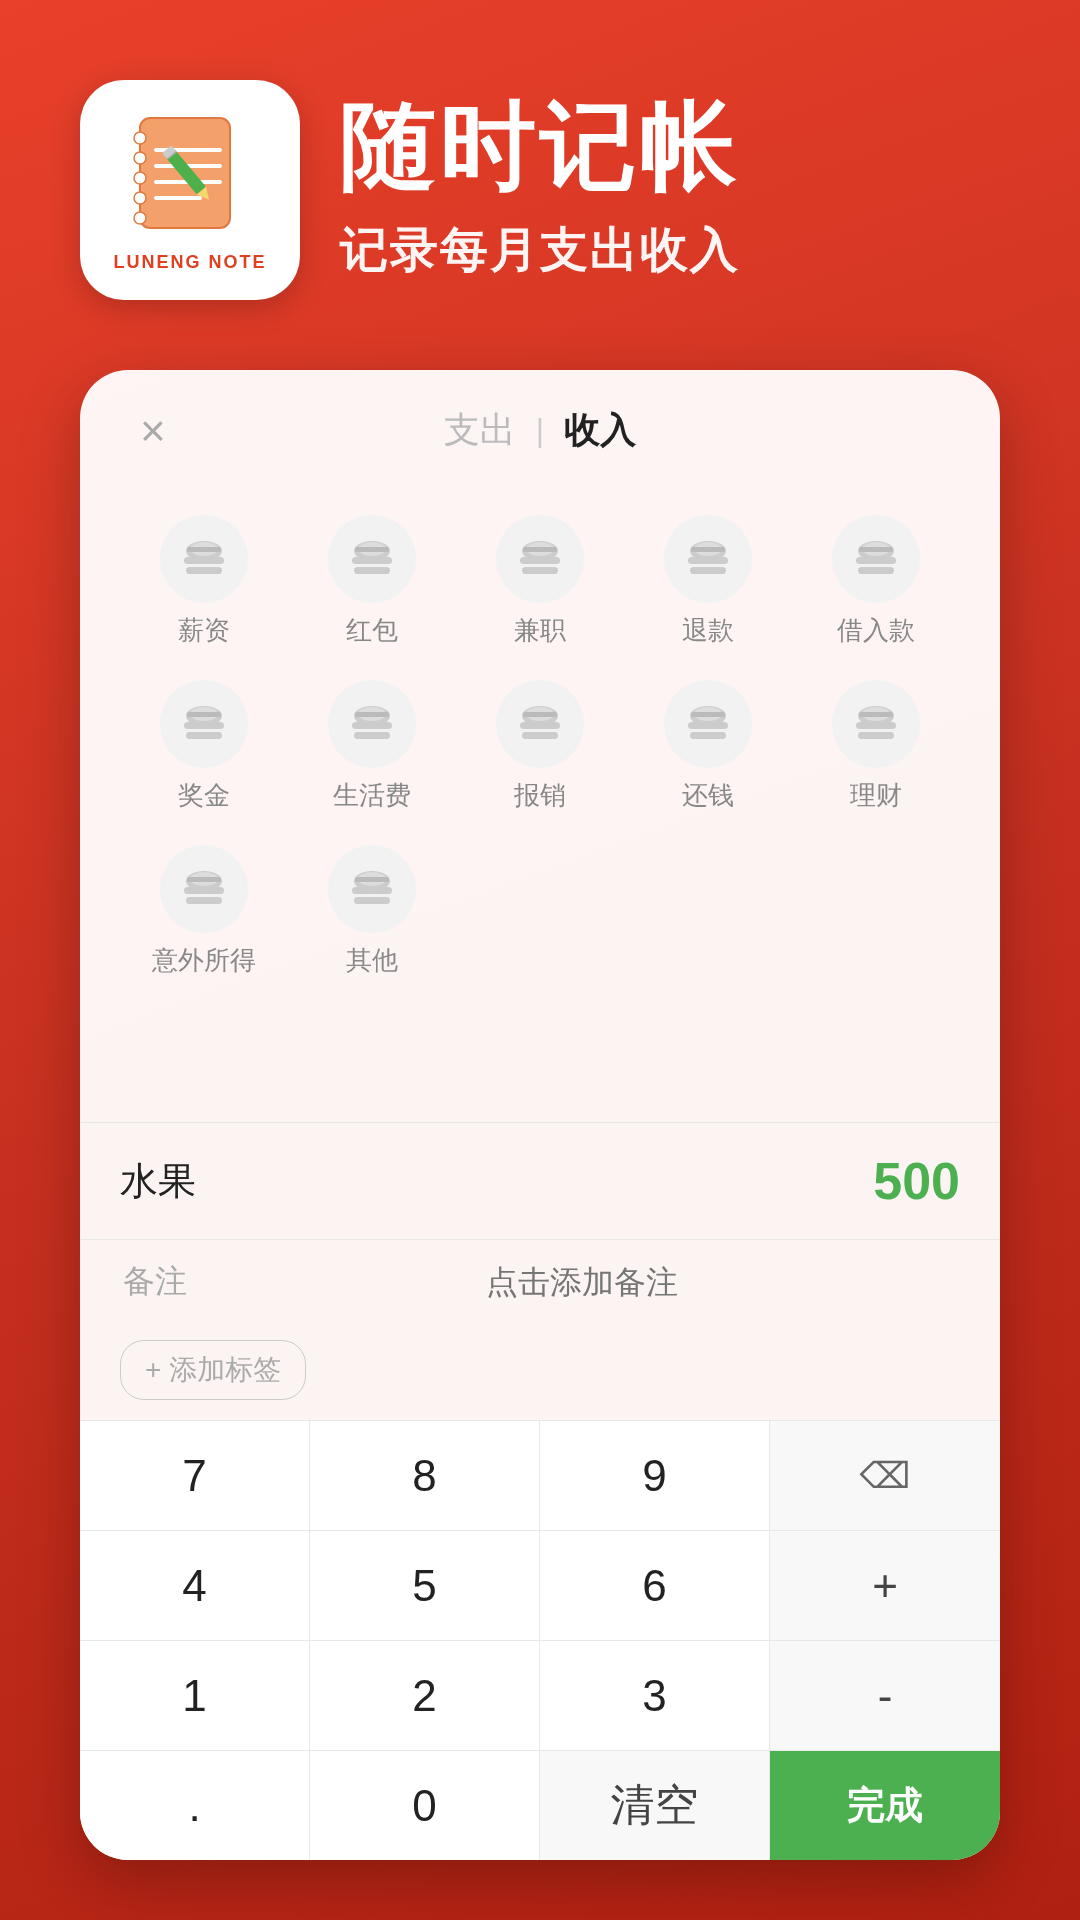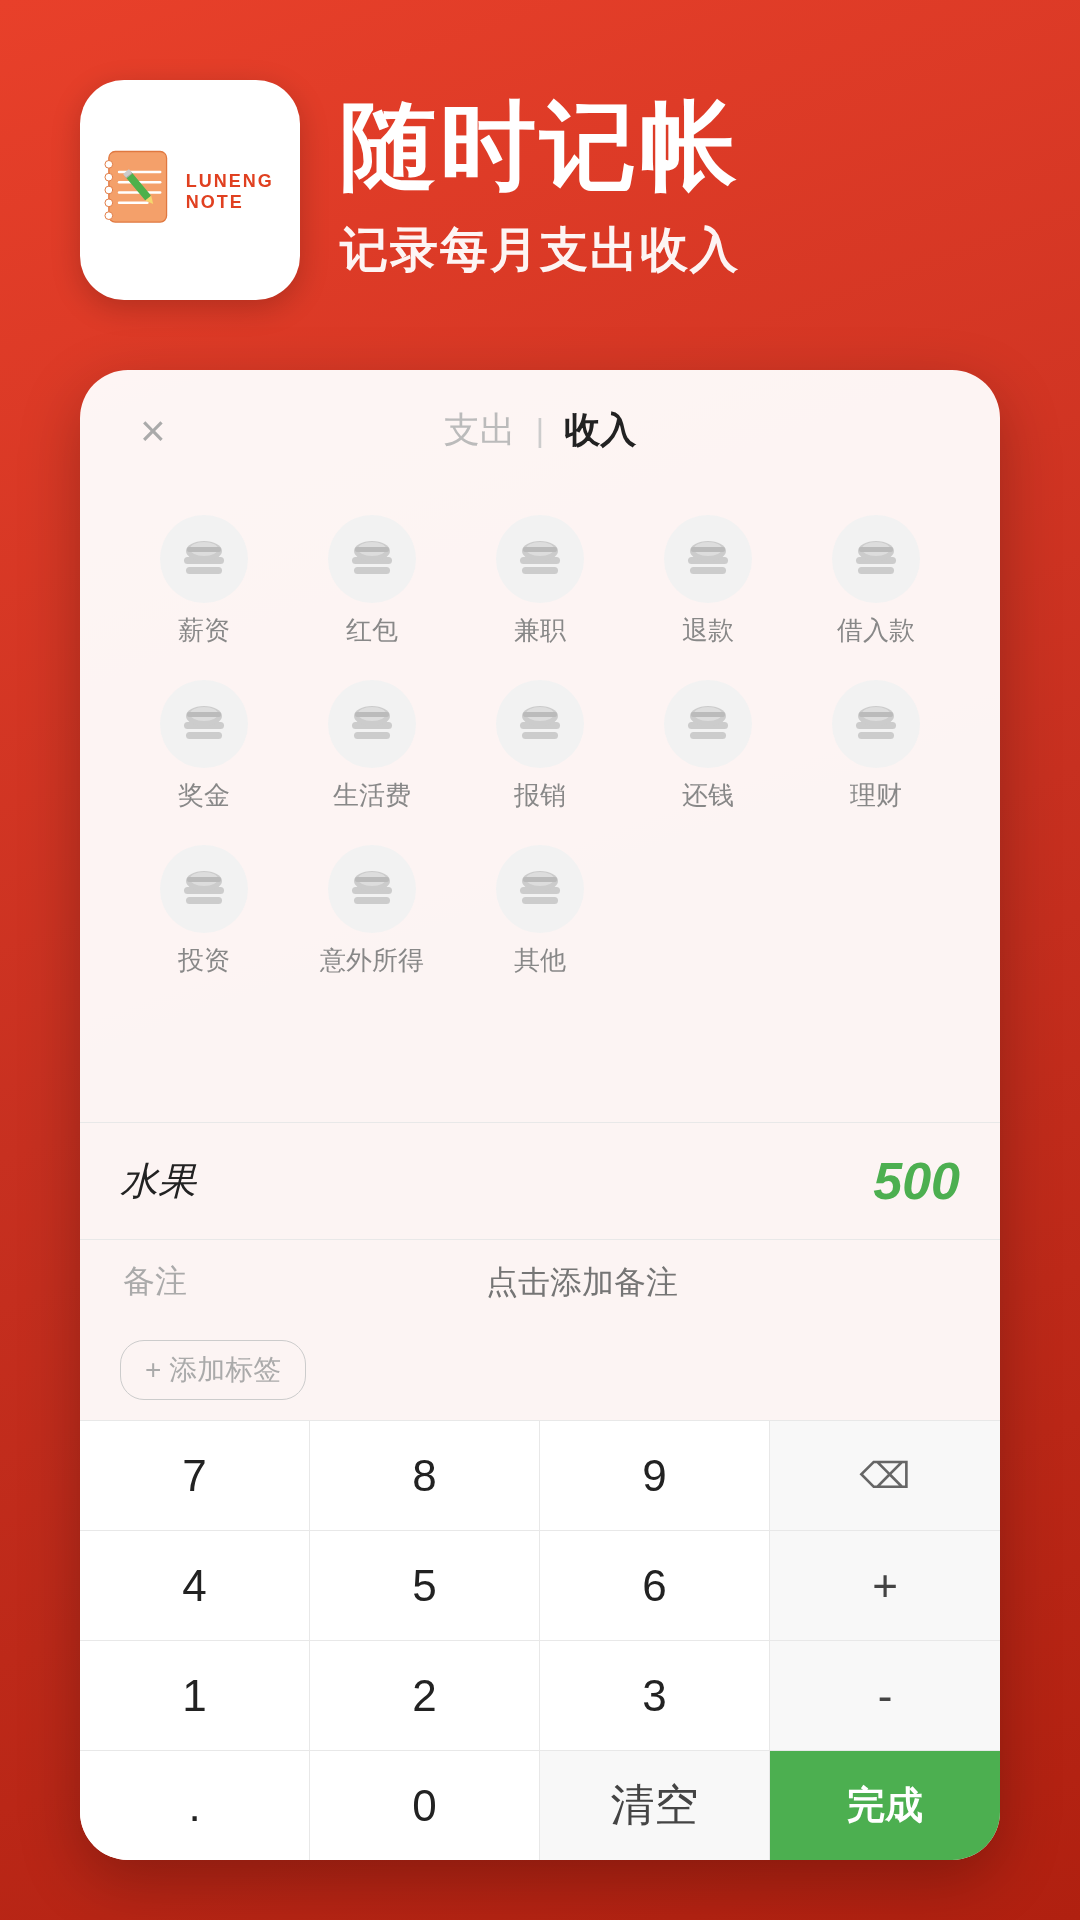--- a/index.html
+++ b/index.html
@@ -35,21 +35,21 @@
       overflow: hidden;
       padding: 16px;
     }
 
     .app-icon-inner {
       width: 100%;
       height: 100%;
       display: flex;
       align-items: center;
       justify-content: center;
-      flex-direction: row;
+      flex-direction: column;
     }
 
     .app-icon svg {
       width: 140px;
       height: 140px;
     }
 
     .app-icon-label {
       font-size: 18px;
       color: #e04020;
@@ -187,21 +187,20 @@
       margin: 0;
     }
 
     
     .amount-row {
       display: flex;
       align-items: center;
       justify-content: space-between;
       padding: 28px 40px;
       flex-shrink: 0;
-      font-style: italic;
     }
 
     .amount-label {
       font-size: 38px;
       color: #222;
       font-weight: 500;
     }
 
     .amount-value {
       font-size: 52px;
@@ -462,32 +461,20 @@
     <div class="category-icon">
       <svg viewBox="0 0 52 52" xmlns="http://www.w3.org/2000/svg">
     <rect x="8" y="34" width="36" height="7" rx="3.5" fill="#ccc"></rect>
     <rect x="6" y="24" width="40" height="7" rx="3.5" fill="#ccc"></rect>
     <ellipse cx="26" cy="18" rx="18" ry="10" fill="#ccc"></ellipse>
     <ellipse cx="26" cy="16" rx="14" ry="7" fill="#ddd"></ellipse>
     <rect x="9" y="14" width="34" height="5" rx="2" fill="#bbb"></rect>
   </svg>
     </div>
     <span class="category-label">理财</span>
-  </div>
-      <div class="category-item">
-    <div class="category-icon">
-      <svg viewBox="0 0 52 52" xmlns="http://www.w3.org/2000/svg">
-    <rect x="8" y="34" width="36" height="7" rx="3.5" fill="#ccc"></rect>
-    <rect x="6" y="24" width="40" height="7" rx="3.5" fill="#ccc"></rect>
-    <ellipse cx="26" cy="18" rx="18" ry="10" fill="#ccc"></ellipse>
-    <ellipse cx="26" cy="16" rx="14" ry="7" fill="#ddd"></ellipse>
-    <rect x="9" y="14" width="34" height="5" rx="2" fill="#bbb"></rect>
-  </svg>
-    </div>
-    <span class="category-label">投资</span>
   </div>
       <div class="category-item">
     <div class="category-icon">
       <svg viewBox="0 0 52 52" xmlns="http://www.w3.org/2000/svg">
     <rect x="8" y="34" width="36" height="7" rx="3.5" fill="#ccc"></rect>
     <rect x="6" y="24" width="40" height="7" rx="3.5" fill="#ccc"></rect>
     <ellipse cx="26" cy="18" rx="18" ry="10" fill="#ccc"></ellipse>
     <ellipse cx="26" cy="16" rx="14" ry="7" fill="#ddd"></ellipse>
     <rect x="9" y="14" width="34" height="5" rx="2" fill="#bbb"></rect>
   </svg>

